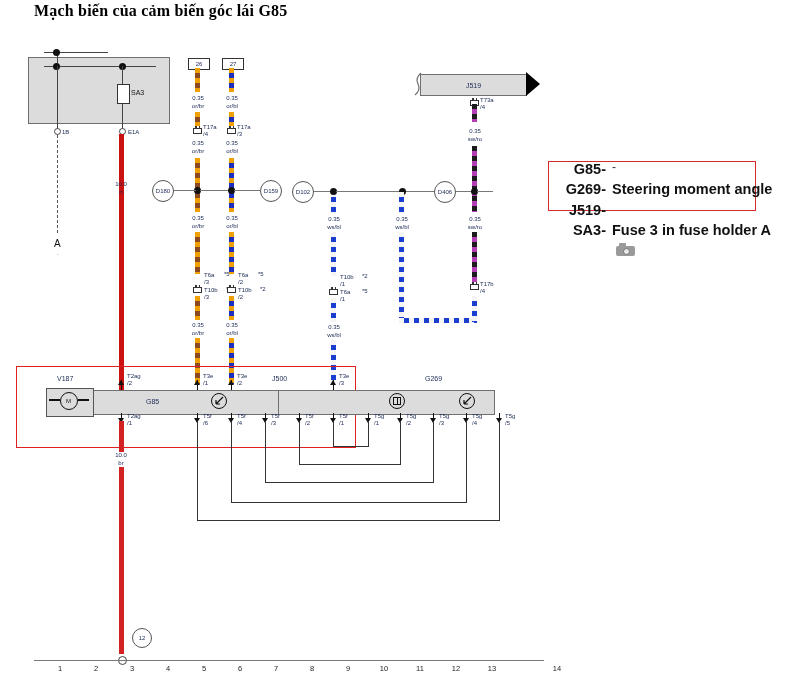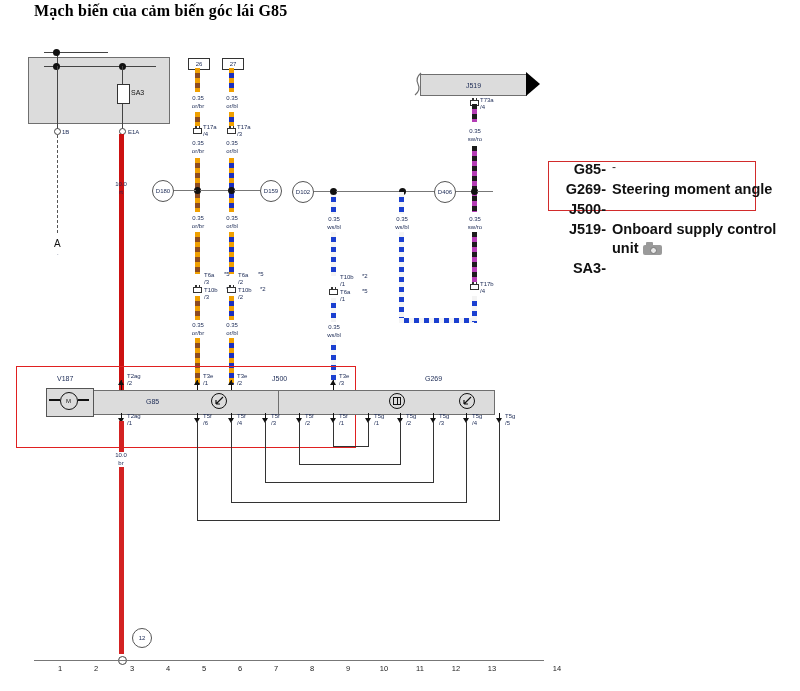--- a/index.html
+++ b/index.html
@@ -503,29 +503,28 @@
     <div class="leg-row">
       <div class="leg-key">G85-</div>
     </div>
 
     <div class="leg-row">
       <div class="leg-key">G269-</div>
       <div class="leg-val">Steering moment angle</div>
     </div>
 
     <div class="leg-row">
-      <div class="leg-key">J500-</div>
     </div>
 
     <div class="leg-row">
       <div class="leg-key">J519-</div>
+    </div>
+
+    <div class="leg-row">
+      <div class="leg-key">SA3-</div>
       <div class="leg-val">
-        <span>Onboard supply control unit</span><span class="cam"><i class="chump"></i><i class="cbody"></i><i class="clens"></i></span>
+        <span>Fuse 3 in fuse holder A</span><span class="cam"><i class="chump"></i><i class="cbody"></i><i class="clens"></i></span>
       </div>
     </div>
 
-    <div class="leg-row">
-      <div class="leg-key">SA3-</div>
-    </div>
-
   </div>
 
 </div>
 
 </body></html>

